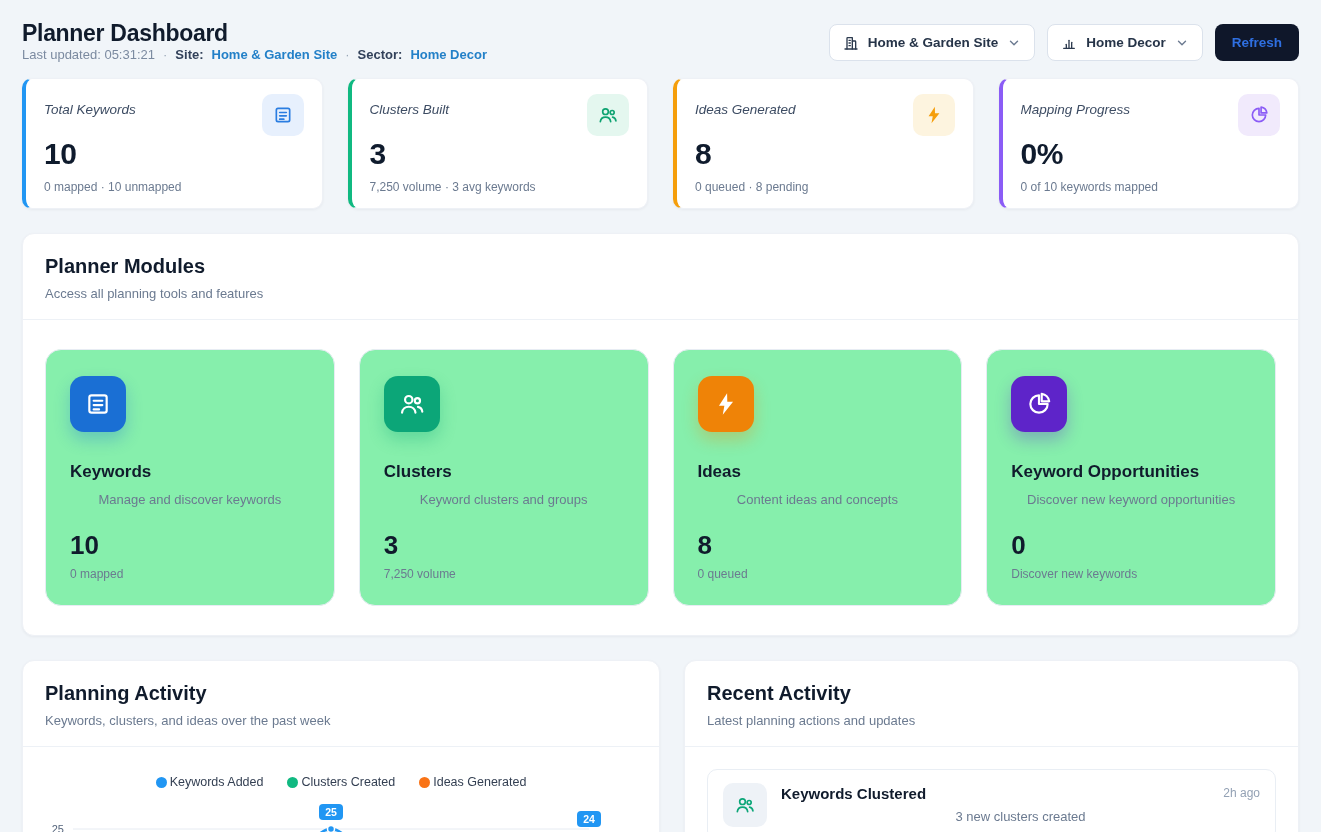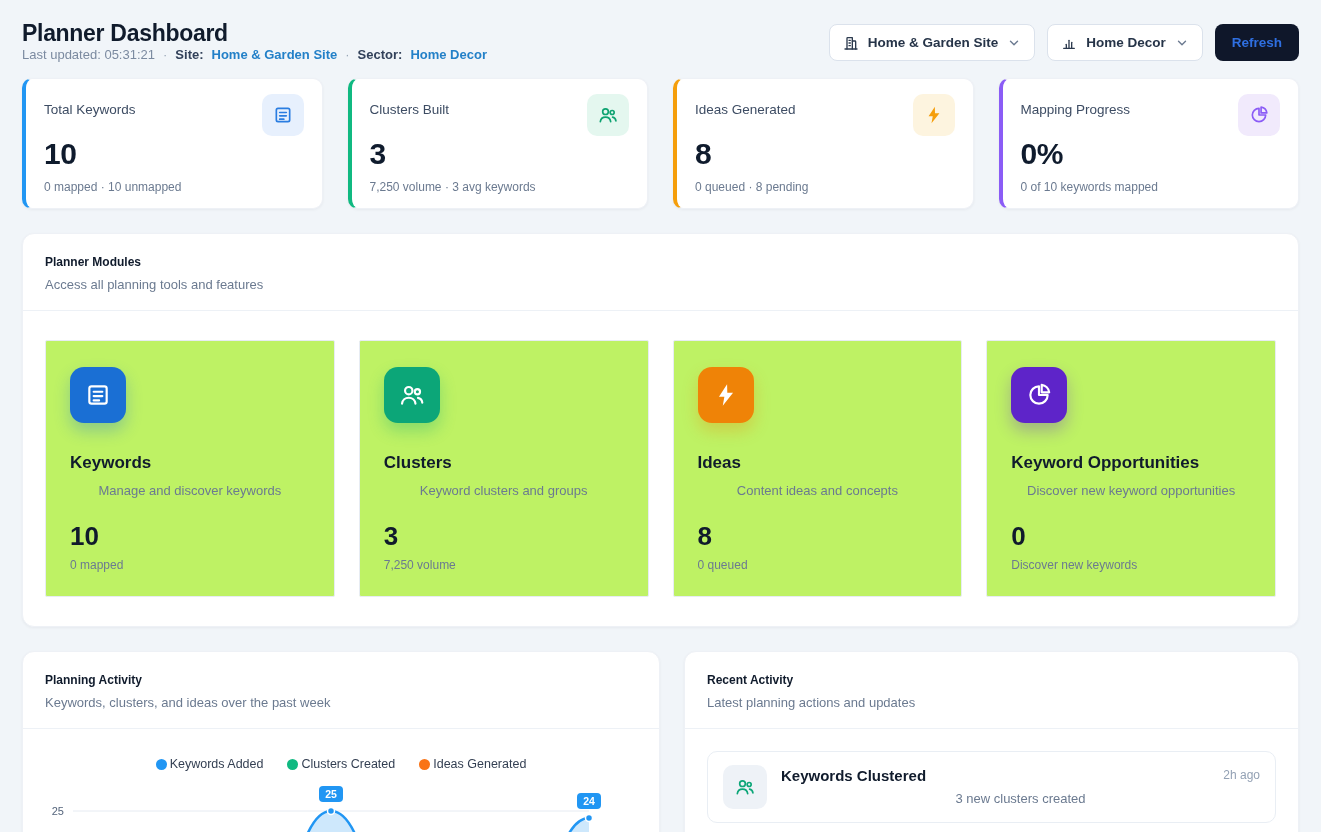--- a/index.html
+++ b/index.html
@@ -30,40 +30,40 @@
     padding:0 17px; font-size:13.5px; font-weight:700; cursor:pointer; font-family:inherit; }
 
   
   .stats-row { display:grid; grid-template-columns:repeat(4,1fr); gap:25px; margin-bottom:24px; }
   .stat-card { background:#fff; border:1px solid #eef1f6; border-left:4px solid #ccc; border-radius:10px;
     padding:15px 18px 14px; box-shadow:0 1px 3px rgba(15,23,42,.05); min-height:129px; }
   .stat-card.accent-blue   { border-left-color:#2196f3; }
   .stat-card.accent-green  { border-left-color:#10b981; }
   .stat-card.accent-orange { border-left-color:#f59e0b; }
   .stat-card.accent-purple { border-left-color:#8b5cf6; }
-  .stat-top { display:flex; justify-content:space-between; align-items:flex-start; }
+  .stat-top { display:flex; justify-content:space-between; align-items:flex-start;font-style:italic; }
   .stat-label { font-size:13.5px; color:#3d4c63; font-weight:500; margin-top:8px; }
   .stat-icon { width:42px; height:42px; border-radius:10px; display:flex; align-items:center; justify-content:center; }
   .stat-icon svg { width:20px; height:20px; }
   .tint-blue   { background:#e7f0fd; color:#2a7de1; }
   .tint-green  { background:#e4f7ef; color:#0ea371; }
   .tint-amber  { background:#fdf4df; color:#f59e0b; }
   .tint-purple { background:#f1eafc; color:#8b5cf6; }
   .stat-value { font-size:30px; font-weight:800; color:#0f1b2d; margin-top:1px; letter-spacing:-0.5px; }
   .stat-caption { font-size:12px; color:#6b7a90; margin-top:9px; }
 
   
   .panel { background:#fff; border:1px solid #eef1f6; border-radius:12px; box-shadow:0 1px 3px rgba(15,23,42,.05); }
   .panel-head { padding:21px 22px 18px; border-bottom:1px solid #edf1f6; }
-  .panel-title { font-size:12px; font-weight:700; color:#101b2c; }
+  .panel-title { font-size:20px; font-weight:700; color:#101b2c; }
   .panel-sub { font-size:13px; color:#6b7a90; margin-top:8px; }
 
   
   .modules-grid { display:grid; grid-template-columns:repeat(4,1fr); gap:24px; padding:29px 22px; }
-  .module-card { border:1px solid #e7ecf3; border-radius:2px; padding:26px 24px 24px; cursor:pointer; background:#bef264; }
+  .module-card { border:1px solid #e7ecf3; border-radius:16px; padding:26px 24px 24px; cursor:pointer; background:#86efac; }
   .module-icon { width:56px; height:56px; border-radius:14px; display:flex; align-items:center; justify-content:center; color:#fff; }
   .module-icon svg { width:26px; height:26px; }
   .mi-blue   { background:#1a6fd4; box-shadow:0 8px 16px rgba(26,111,212,.3); }
   .mi-green  { background:#0ca678; box-shadow:0 8px 16px rgba(12,166,120,.3); }
   .mi-orange { background:#ef8307; box-shadow:0 8px 16px rgba(239,131,7,.3); }
   .mi-purple { background:#5e24c9; box-shadow:0 8px 16px rgba(94,36,201,.3); }
   .module-title { font-size:17px; font-weight:700; margin-top:30px; color:#101b2c; }
   .module-desc { font-size:13px; color:#6b7a90; margin-top:10px;text-align:center; }
   .module-value { font-size:26px; font-weight:800; margin-top:23px; color:#101b2c; }
   .module-caption { font-size:12px; color:#6b7a90; margin-top:6px; }

